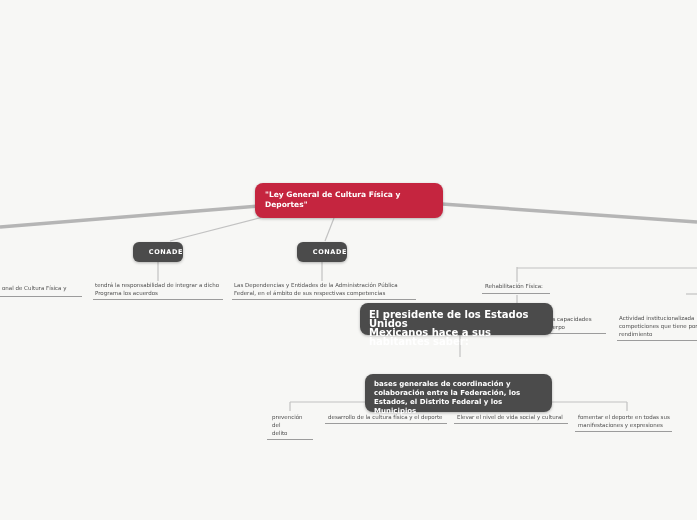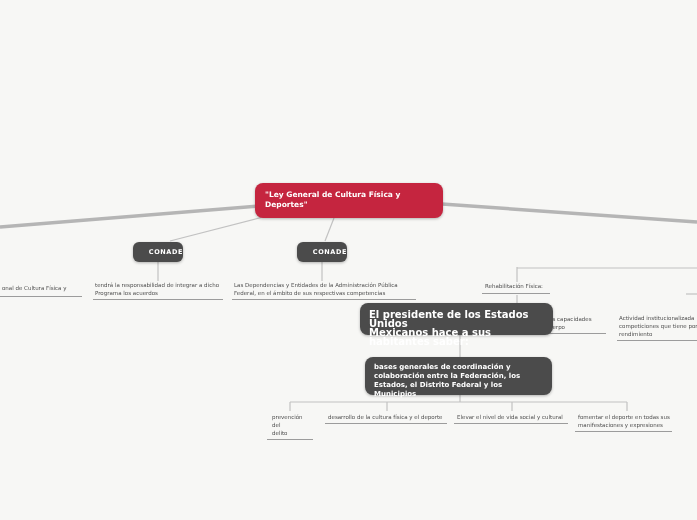--- a/index.html
+++ b/index.html
@@ -37,21 +37,21 @@
     border-radius: 6px;
     padding: 0;
   }
   .conade-left  { left: 133px; top: 242px; }
   .conade-right { left: 297px; top: 242px; }
   .presidente {
     left: 360px; top: 303px; width: 193px; height: 32px;
     font-size: 10px; line-height: 9px; padding: 7px 9px;
   }
   .bases {
-    left: 365px; top: 357px; width: 187px; height: 38px;
+    left: 365px; top: 374px; width: 187px; height: 38px;
     font-size: 7px; line-height: 9px; padding: 6px 9px;
   }
 
   .label {
     position: absolute;
     box-sizing: border-box;
     color: #4f4f4f;
     font-size: 5.5px; line-height: 8px;
     white-space: pre-line;
     border-bottom: 1px solid #9c9c9c;

